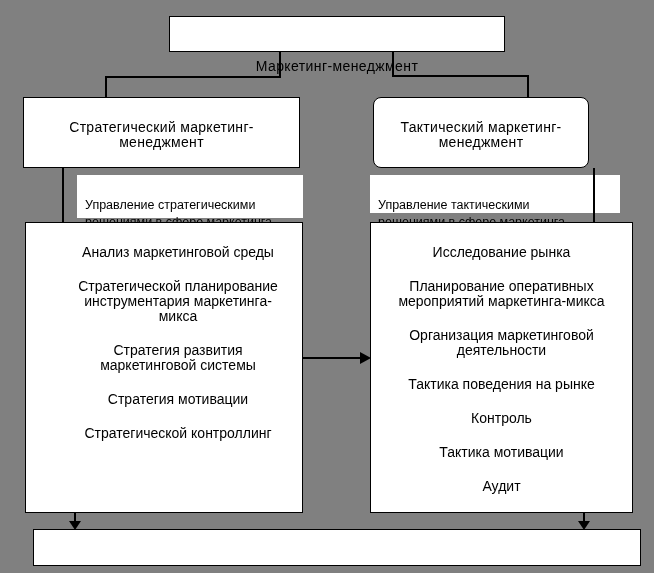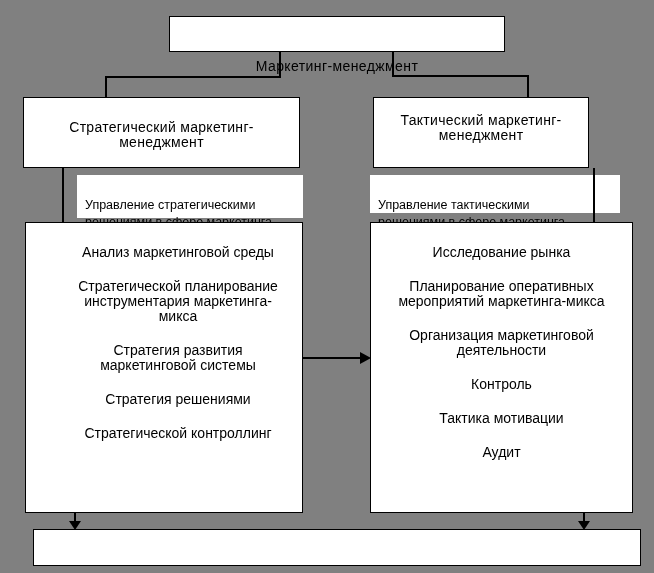--- a/index.html
+++ b/index.html
@@ -27,21 +27,21 @@
     background: #ffffff;
     box-sizing: border-box;
     font-size: 12.5px;
     line-height: 17px;
     text-align: left;
     white-space: pre-line;
     padding: 5px 6px 2px 8px;
   }
   .top-box    { left: 169px; top: 16px;  width: 336px; height: 36px; line-height: 33px; letter-spacing: .4px; }
   .branch-l   { left: 23px;  top: 97px;  width: 277px; height: 71px; padding-top: 7px; letter-spacing: .3px; }
-  .branch-r   { left: 373px; top: 97px;  width: 216px; height: 71px; letter-spacing: .3px; }
+  .branch-r   { left: 373px; top: 97px;  width: 216px; height: 71px; padding-top: 7px; letter-spacing: .3px; border-radius: 8px; }
   .label-l    { left: 77px;  top: 175px; width: 226px; height: 43px; }
   .label-r    { left: 370px; top: 175px; width: 250px; height: 38px; }
   .main-l     { left: 25px;  top: 222px; width: 278px; height: 291px; padding-top: 7px; padding-left: 28px; }
   .main-r     { left: 370px; top: 222px; width: 263px; height: 291px; padding-top: 7px; }
   .bottom-box { left: 33px;  top: 529px; width: 608px; height: 37px; line-height: 34px; }
   .item { margin: 0 2px 19px 2px; }
   .line {
     position: absolute;
     background: #000000;
   }
@@ -95,26 +95,26 @@
   </div>
   <div class="plain label-r">
     <span>Управление тактическими
 решениями в сфере маркетинга</span>
   </div>
 
   <div class="box main-l">
     <div><div class="item">Анализ маркетинговой среды</div><div class="item">Стратегической планирование
 инструментария маркетинга-
 микса</div><div class="item">Стратегия развития
-маркетинговой системы</div><div class="item">Стратегия решениями</div><div class="item">Стратегической контроллинг</div></div>
+маркетинговой системы</div><div class="item">Стратегия мотивации</div><div class="item">Стратегической контроллинг</div></div>
   </div>
   <div class="box main-r">
     <div><div class="item">Исследование рынка</div><div class="item">Планирование оперативных
 мероприятий маркетинга-микса</div><div class="item">Организация маркетинговой
-деятельности</div><div class="item">Контроль</div><div class="item">Тактика мотивации</div><div class="item">Аудит</div></div>
+деятельности</div><div class="item">Тактика поведения на рынке</div><div class="item">Контроль</div><div class="item">Тактика мотивации</div><div class="item">Аудит</div></div>
   </div>
 
   <div class="line" style="left:303px; top:357px; width:58px; height:2px;"></div>
   <div class="head-right" style="left:360px; top:352px;"></div>
 
   <div class="line" style="left:74px;  top:513px; width:2px; height:10px;"></div>
   <div class="head-down" style="left:69px;  top:521px;"></div>
   <div class="line" style="left:583px; top:513px; width:2px; height:10px;"></div>
   <div class="head-down" style="left:578px; top:521px;"></div>
 

